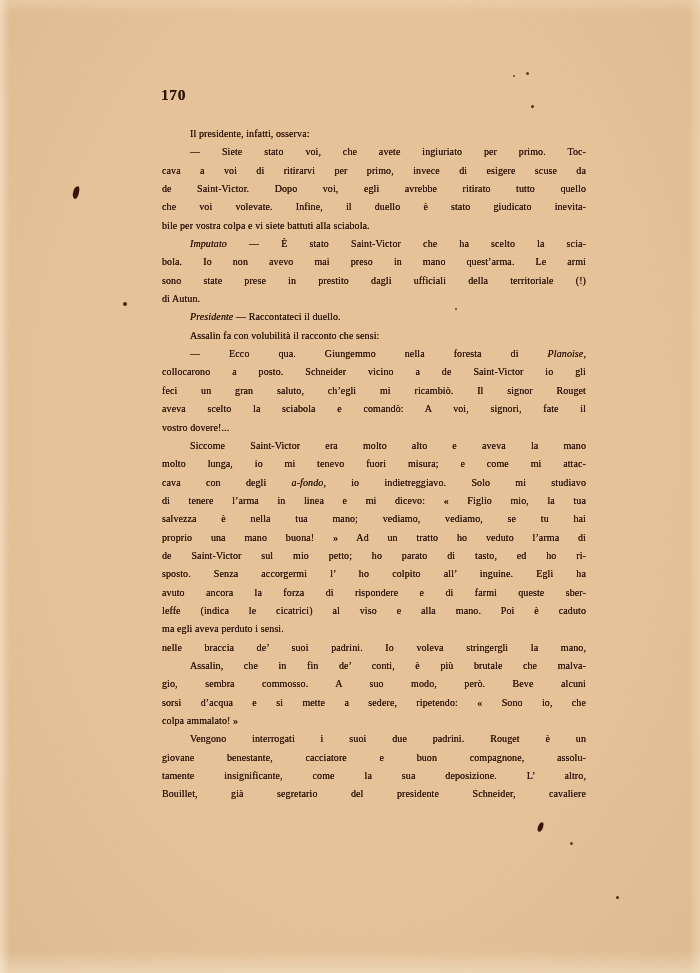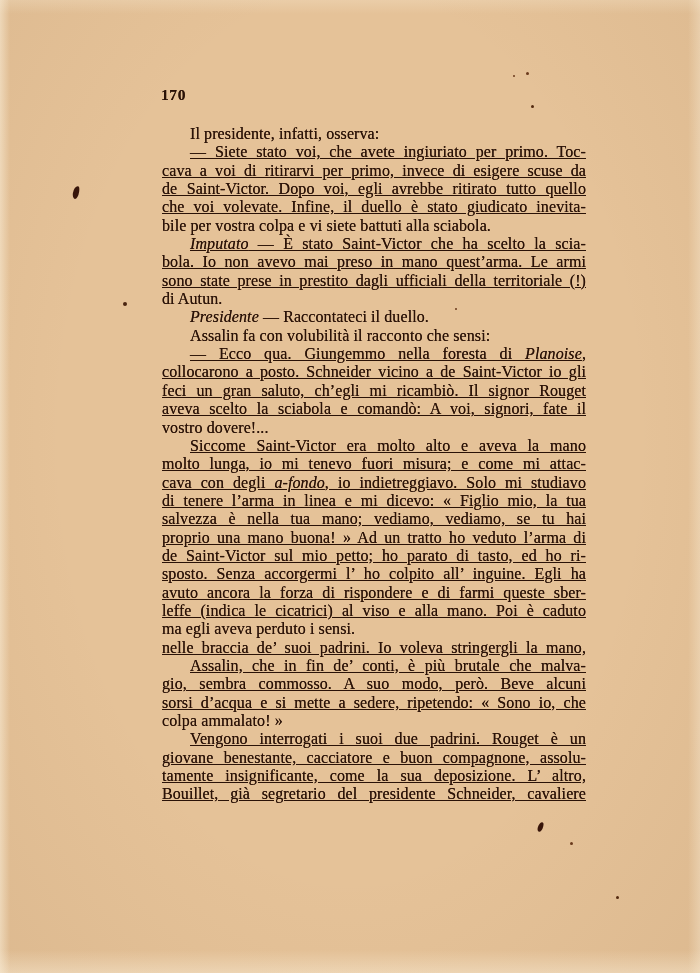--- a/index.html
+++ b/index.html
@@ -29,29 +29,29 @@
   }
   .page-number{
     position:absolute;left:161px;top:86px;
     font-size:15.5px;letter-spacing:.6px;font-weight:bold;
     text-shadow:0 0 .4px rgba(42,18,7,.7);
   }
   .text-block{
     position:absolute;left:162px;top:125px;width:424px;
   }
   .line{
-    font-size:16px;
+    font-size:10px;
     line-height:18.35px;
     height:18.35px;
     text-align:justify;
     white-space:nowrap;
     letter-spacing:.1px;
     text-shadow:0 0 .45px rgba(42,18,7,.85);
   }
-  .line.just{text-align-last:justify;white-space:normal;text-decoration:underline;}
+  .line.just{text-align-last:justify;white-space:normal;}
   .line.ind{text-indent:28px;}
   .it{font-style:italic;}
   
   .speck{position:absolute;background:#38150a;border-radius:50%;}
   .speck.comma{border-radius:70% 30% 55% 45%/60% 40% 60% 40%;}
   .s1{left:73px;top:186px;width:6px;height:13px;transform:rotate(8deg);}
   .s2{left:123px;top:302px;width:4px;height:4px;background:#4a2410;}
   .s3{left:513px;top:75px;width:2px;height:2px;background:#6a3a1c;}
   .s4{left:526px;top:72px;width:3px;height:3px;background:#6a3a1c;}
   .s5{left:531px;top:105px;width:3px;height:3px;background:#53290f;}

